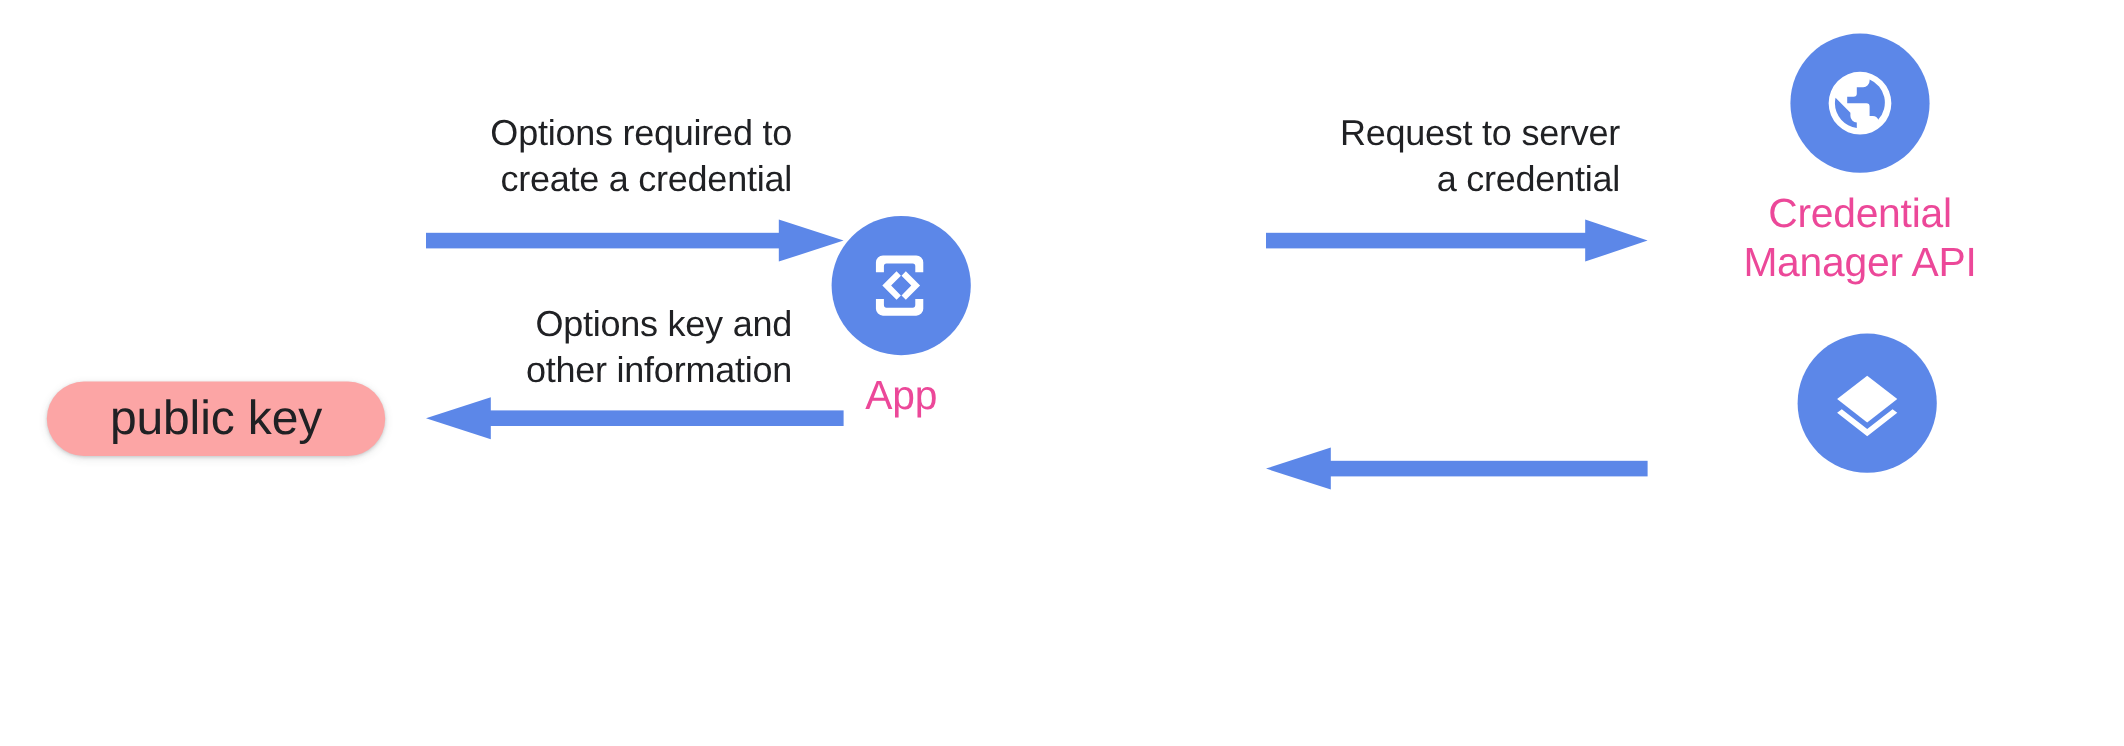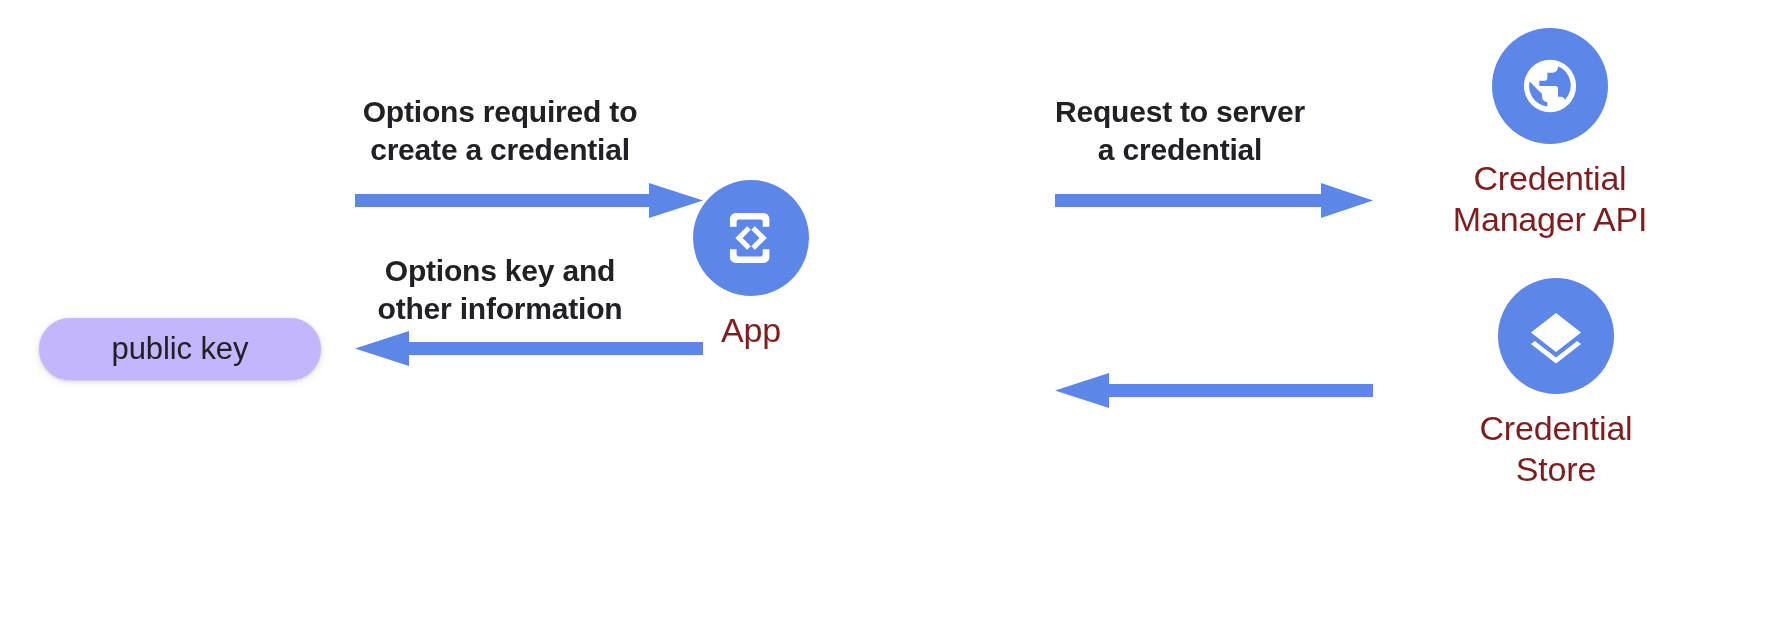--- a/index.html
+++ b/index.html
@@ -32,50 +32,49 @@
     display: flex;
     align-items: center;
     justify-content: center;
   }
   .node-icon svg { display: block; }
   .node-label {
     margin-top: 14px;
     font-size: 34px;
     line-height: 41px;
     font-weight: 400;
-    color: #7f1d1d;
+    color: #ec4899;
     letter-spacing: -0.2px;
     white-space: pre-line;
   }
 
   
   .chip {
     position: absolute;
     height: 62px;
     border-radius: 34px;
-    background: #c4b5fd;
+    background: #fca5a5;
     box-shadow: 0 1px 3px rgba(60,64,67,0.22), 0 2px 8px rgba(60,64,67,0.12);
     display: flex;
     align-items: center;
     justify-content: center;
-    font-size: 31px;
+    font-size: 40px;
     color: #202124;
     letter-spacing: -0.1px;
   }
 
   
   .arrow-label {
     position: absolute;
-    text-align: center;
+    text-align: right;
     font-size: 30px;
     line-height: 38px;
     color: #202124;
     letter-spacing: -0.2px;
     white-space: pre-line;
-    font-weight: bold;
   }
   .arrow-label.mono {
     font-family: "Liberation Mono", "DejaVu Sans Mono", monospace;
     font-size: 29px;
     letter-spacing: 0.2px;
   }
 
   
   .arrow { position: absolute; }
   .arrow svg { display: block; overflow: visible; }
@@ -115,21 +114,20 @@
 Manager API</div>
   </div>
 
   <div class="node" style="left:1436px; top:278px; width:240px;">
     <div class="node-icon">
       <svg width="64" height="64" viewBox="0 0 24 24" aria-hidden="true">
         <path fill="#ffffff" d="M12 3.4L2.6 10.7 12 18l9.4-7.3z"></path>
         <path fill="#ffffff" d="M12 20.05L4.06 13.88 2.6 15.02 12 22.3l9.4-7.28-1.47-1.14z"></path>
       </svg>
     </div>
-    <div class="node-label">Credential Store</div>
   </div>
 
 
   <div class="arrow-label" style="left:340px; top:93px; width:320px;">Options required to
 create a credential</div>
   <div class="arrow" style="left:355px; top:182px;">
     <svg width="348" height="36" viewBox="0 0 348 36">
       <rect x="0" y="12" width="300" height="13" fill="#5C87E8"></rect>
       <path d="M294 1 L348 18.5 L294 36 Z" fill="#5C87E8"></path>
     </svg>

